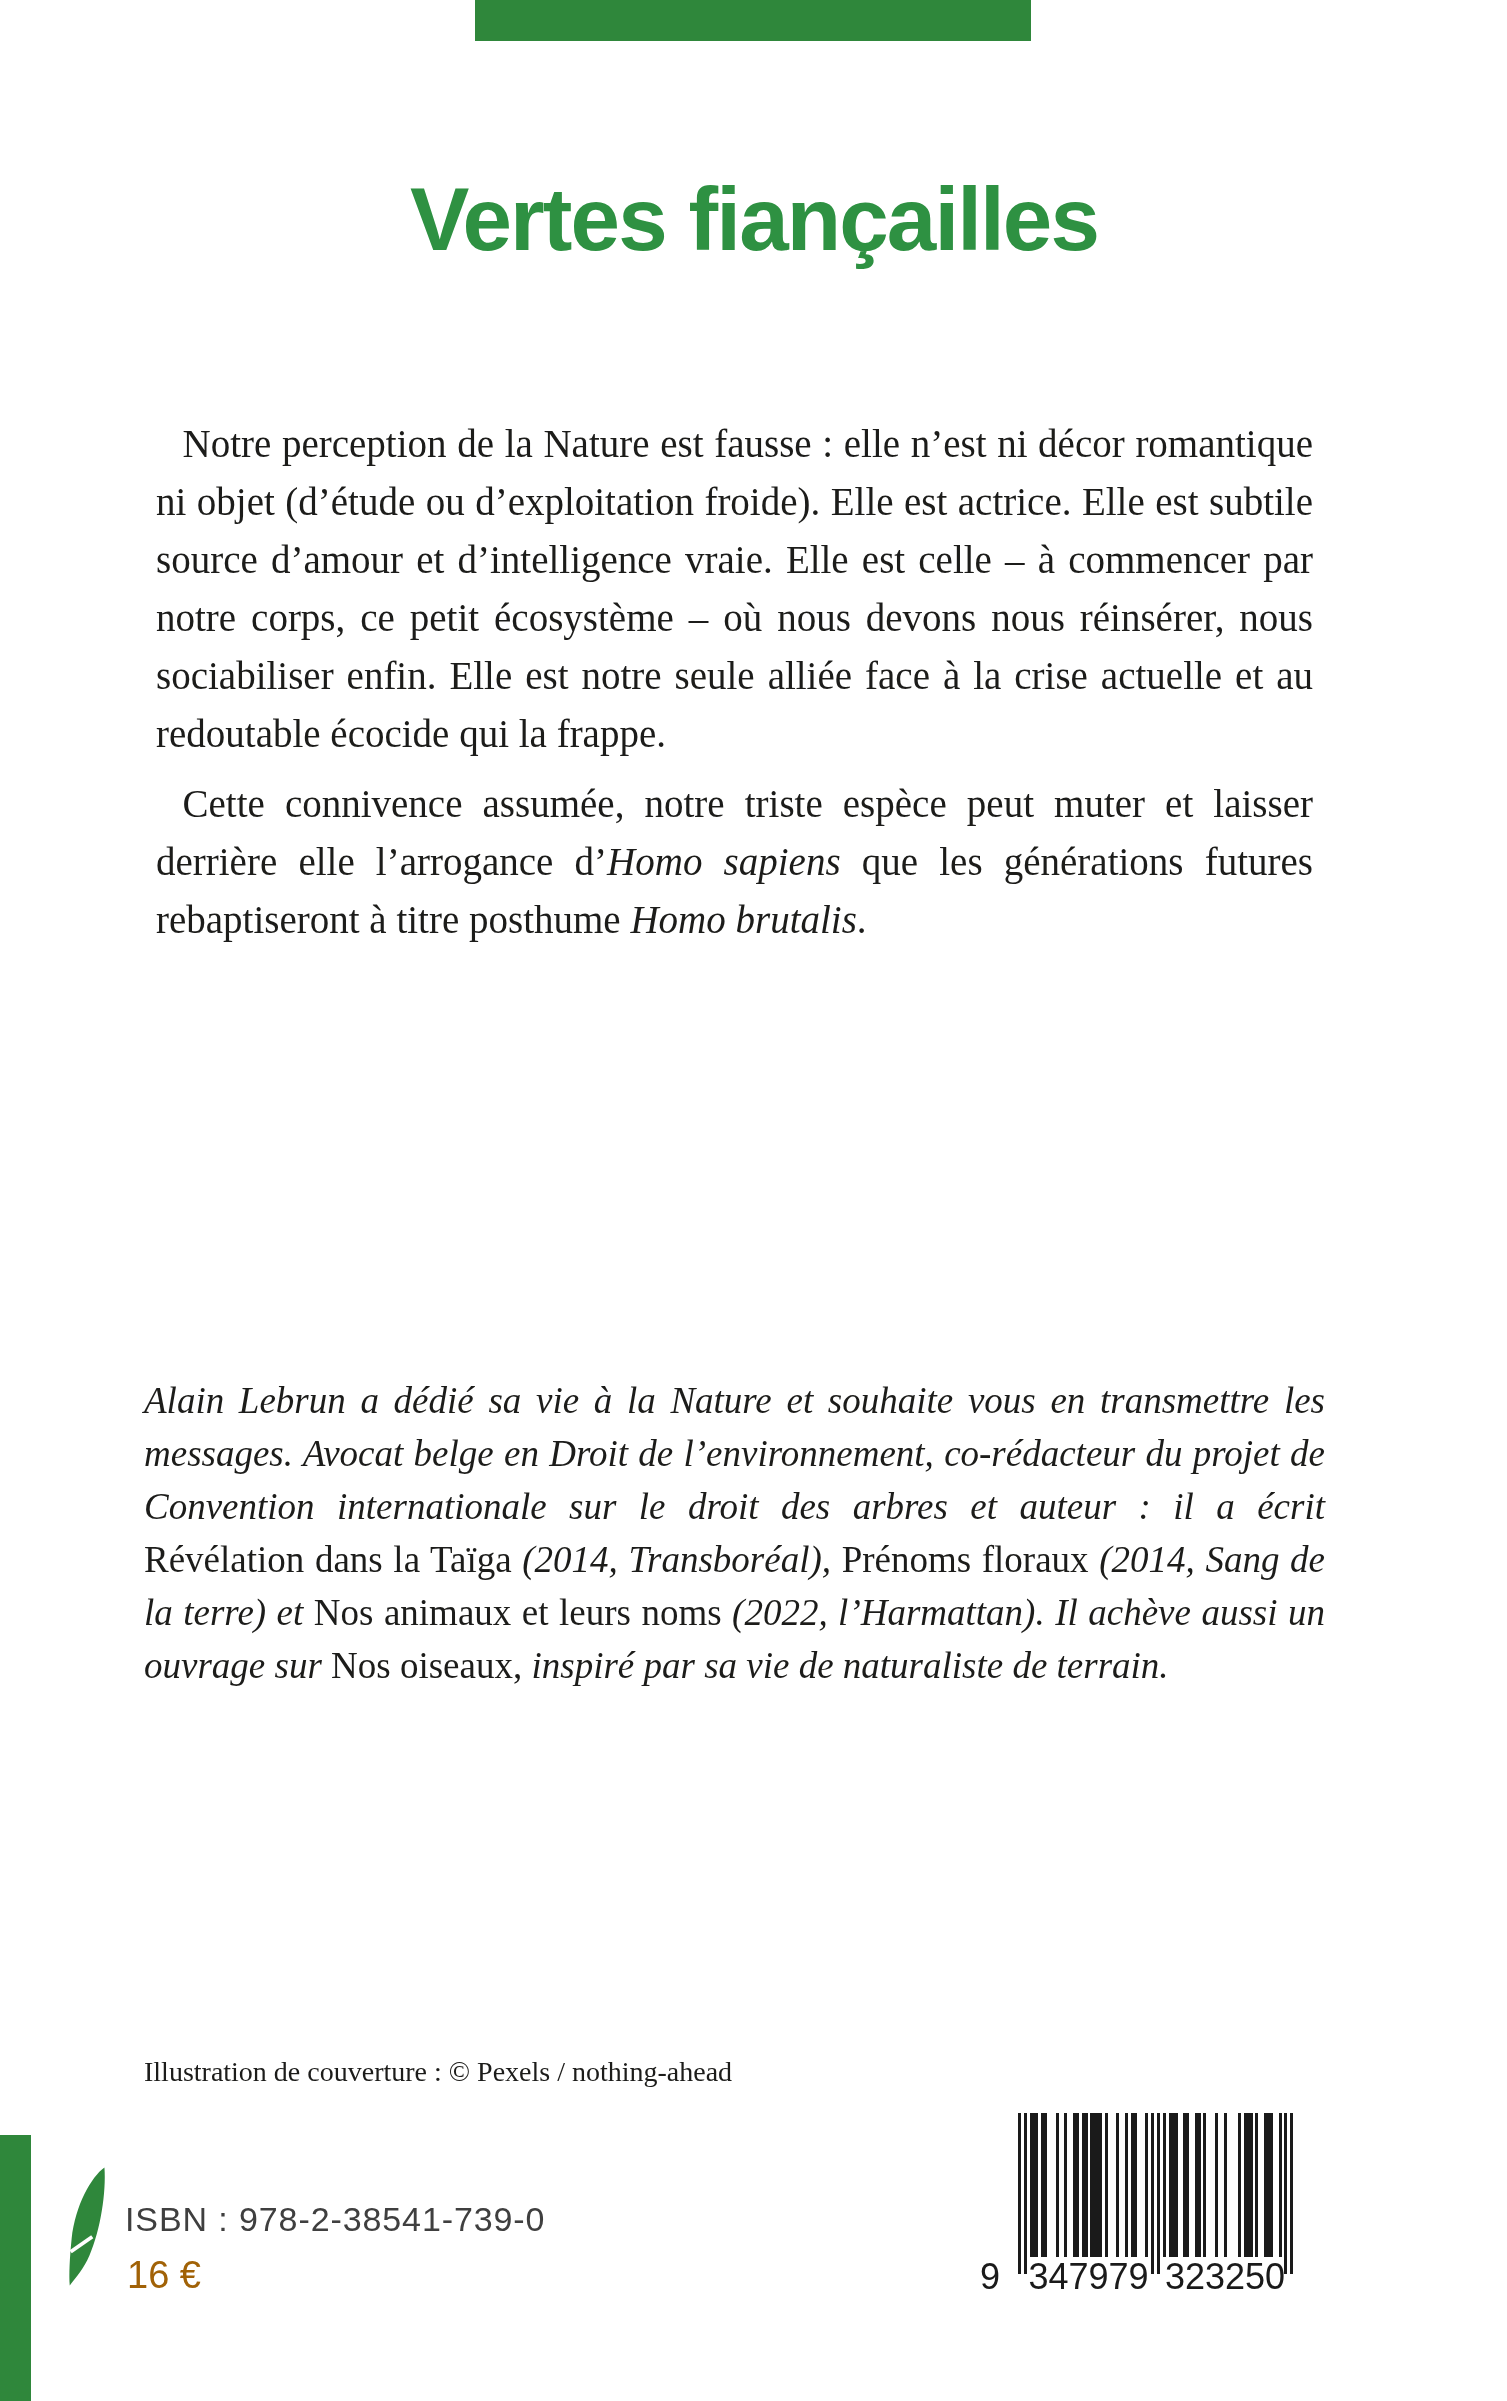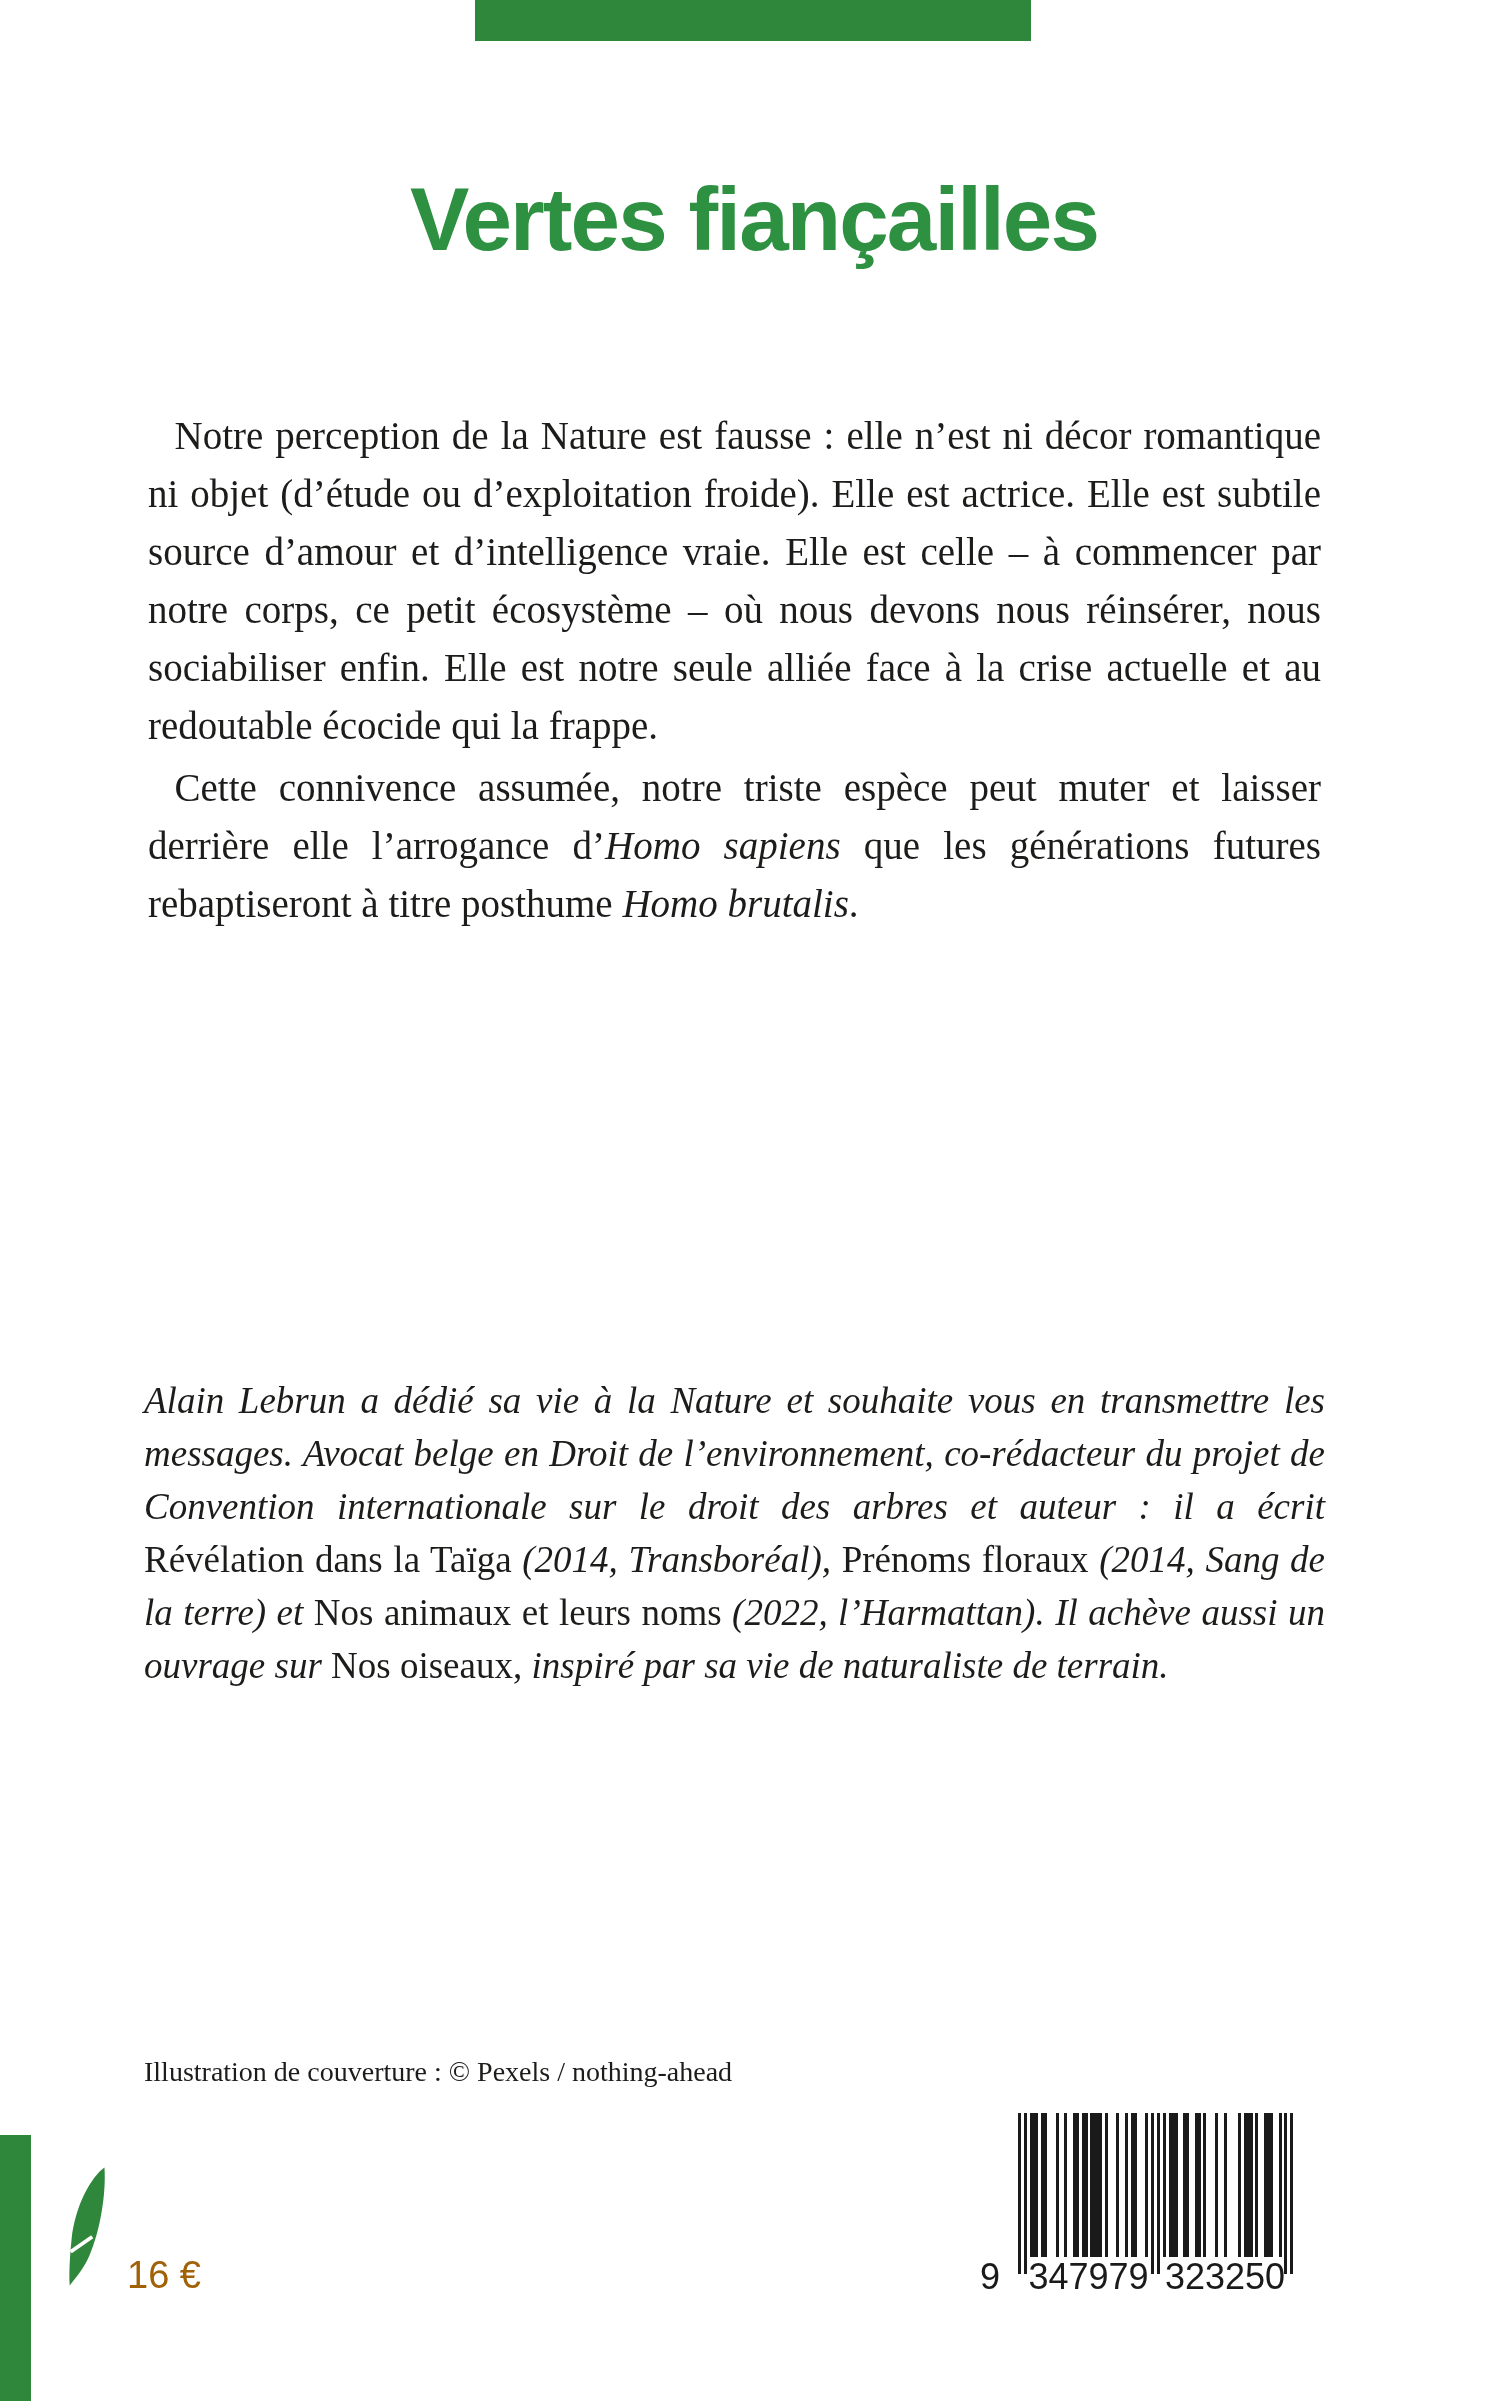--- a/index.html
+++ b/index.html
@@ -27,21 +27,21 @@
     font-weight:bold;
     font-size:89px;
     letter-spacing:-1.9px;
     color:#2e9142;
   }
   .synopsis{
     position:absolute;left:144px;top:403px;width:1181px;
     font-size:39px;line-height:58px;
     text-align:justify;
   }
-  .synopsis p{margin:4px;text-indent:26.5px;}
+  .synopsis p{margin:12px;text-indent:26.5px;}
   .seg-italic{font-style:italic;}
   .bio{
     position:absolute;left:144px;top:1374px;width:1181px;
     font-size:37px;line-height:53px;
     font-style:italic;
     text-align:justify;
   }
   .seg-roman{font-style:normal;}
   .credit{
     position:absolute;left:144px;top:2055px;width:852px;
@@ -105,20 +105,21 @@
 
   <svg class="feather" viewBox="0 0 48 130" xmlns="http://www.w3.org/2000/svg">
     <path d="M 41 2
              C 27 12, 10 42, 6 78
              C 4 98, 3 116, 4 128
              C 11 119, 19 110, 25 96
              C 37 68, 43 28, 41 2 Z" fill="#2f873b"></path>
     <path d="M 5 92 L 28 76" stroke="#ffffff" stroke-width="4" fill="none"></path>
   </svg>
 
+  <div class="isbn-line">ISBN : 978-2-38541-739-0</div>
   <div class="price-line">16 €</div>
 
   <div class="barcode">
     <span class="bc-digit bc-first">9</span>
     <span class="bc-digit bc-left">347979</span>
     <span class="bc-digit bc-right">323250</span>
   <div class="bar" style="left: 0px; width: 2.9px; height: 161px;"></div>
       <div class="bar" style="left: 5.8px; width: 2.9px; height: 161px;"></div>
       <div class="bar" style="left: 11.6px; width: 8.7px; height: 144px;"></div>
       <div class="bar" style="left: 23px; width: 5.8px; height: 144px;"></div>

